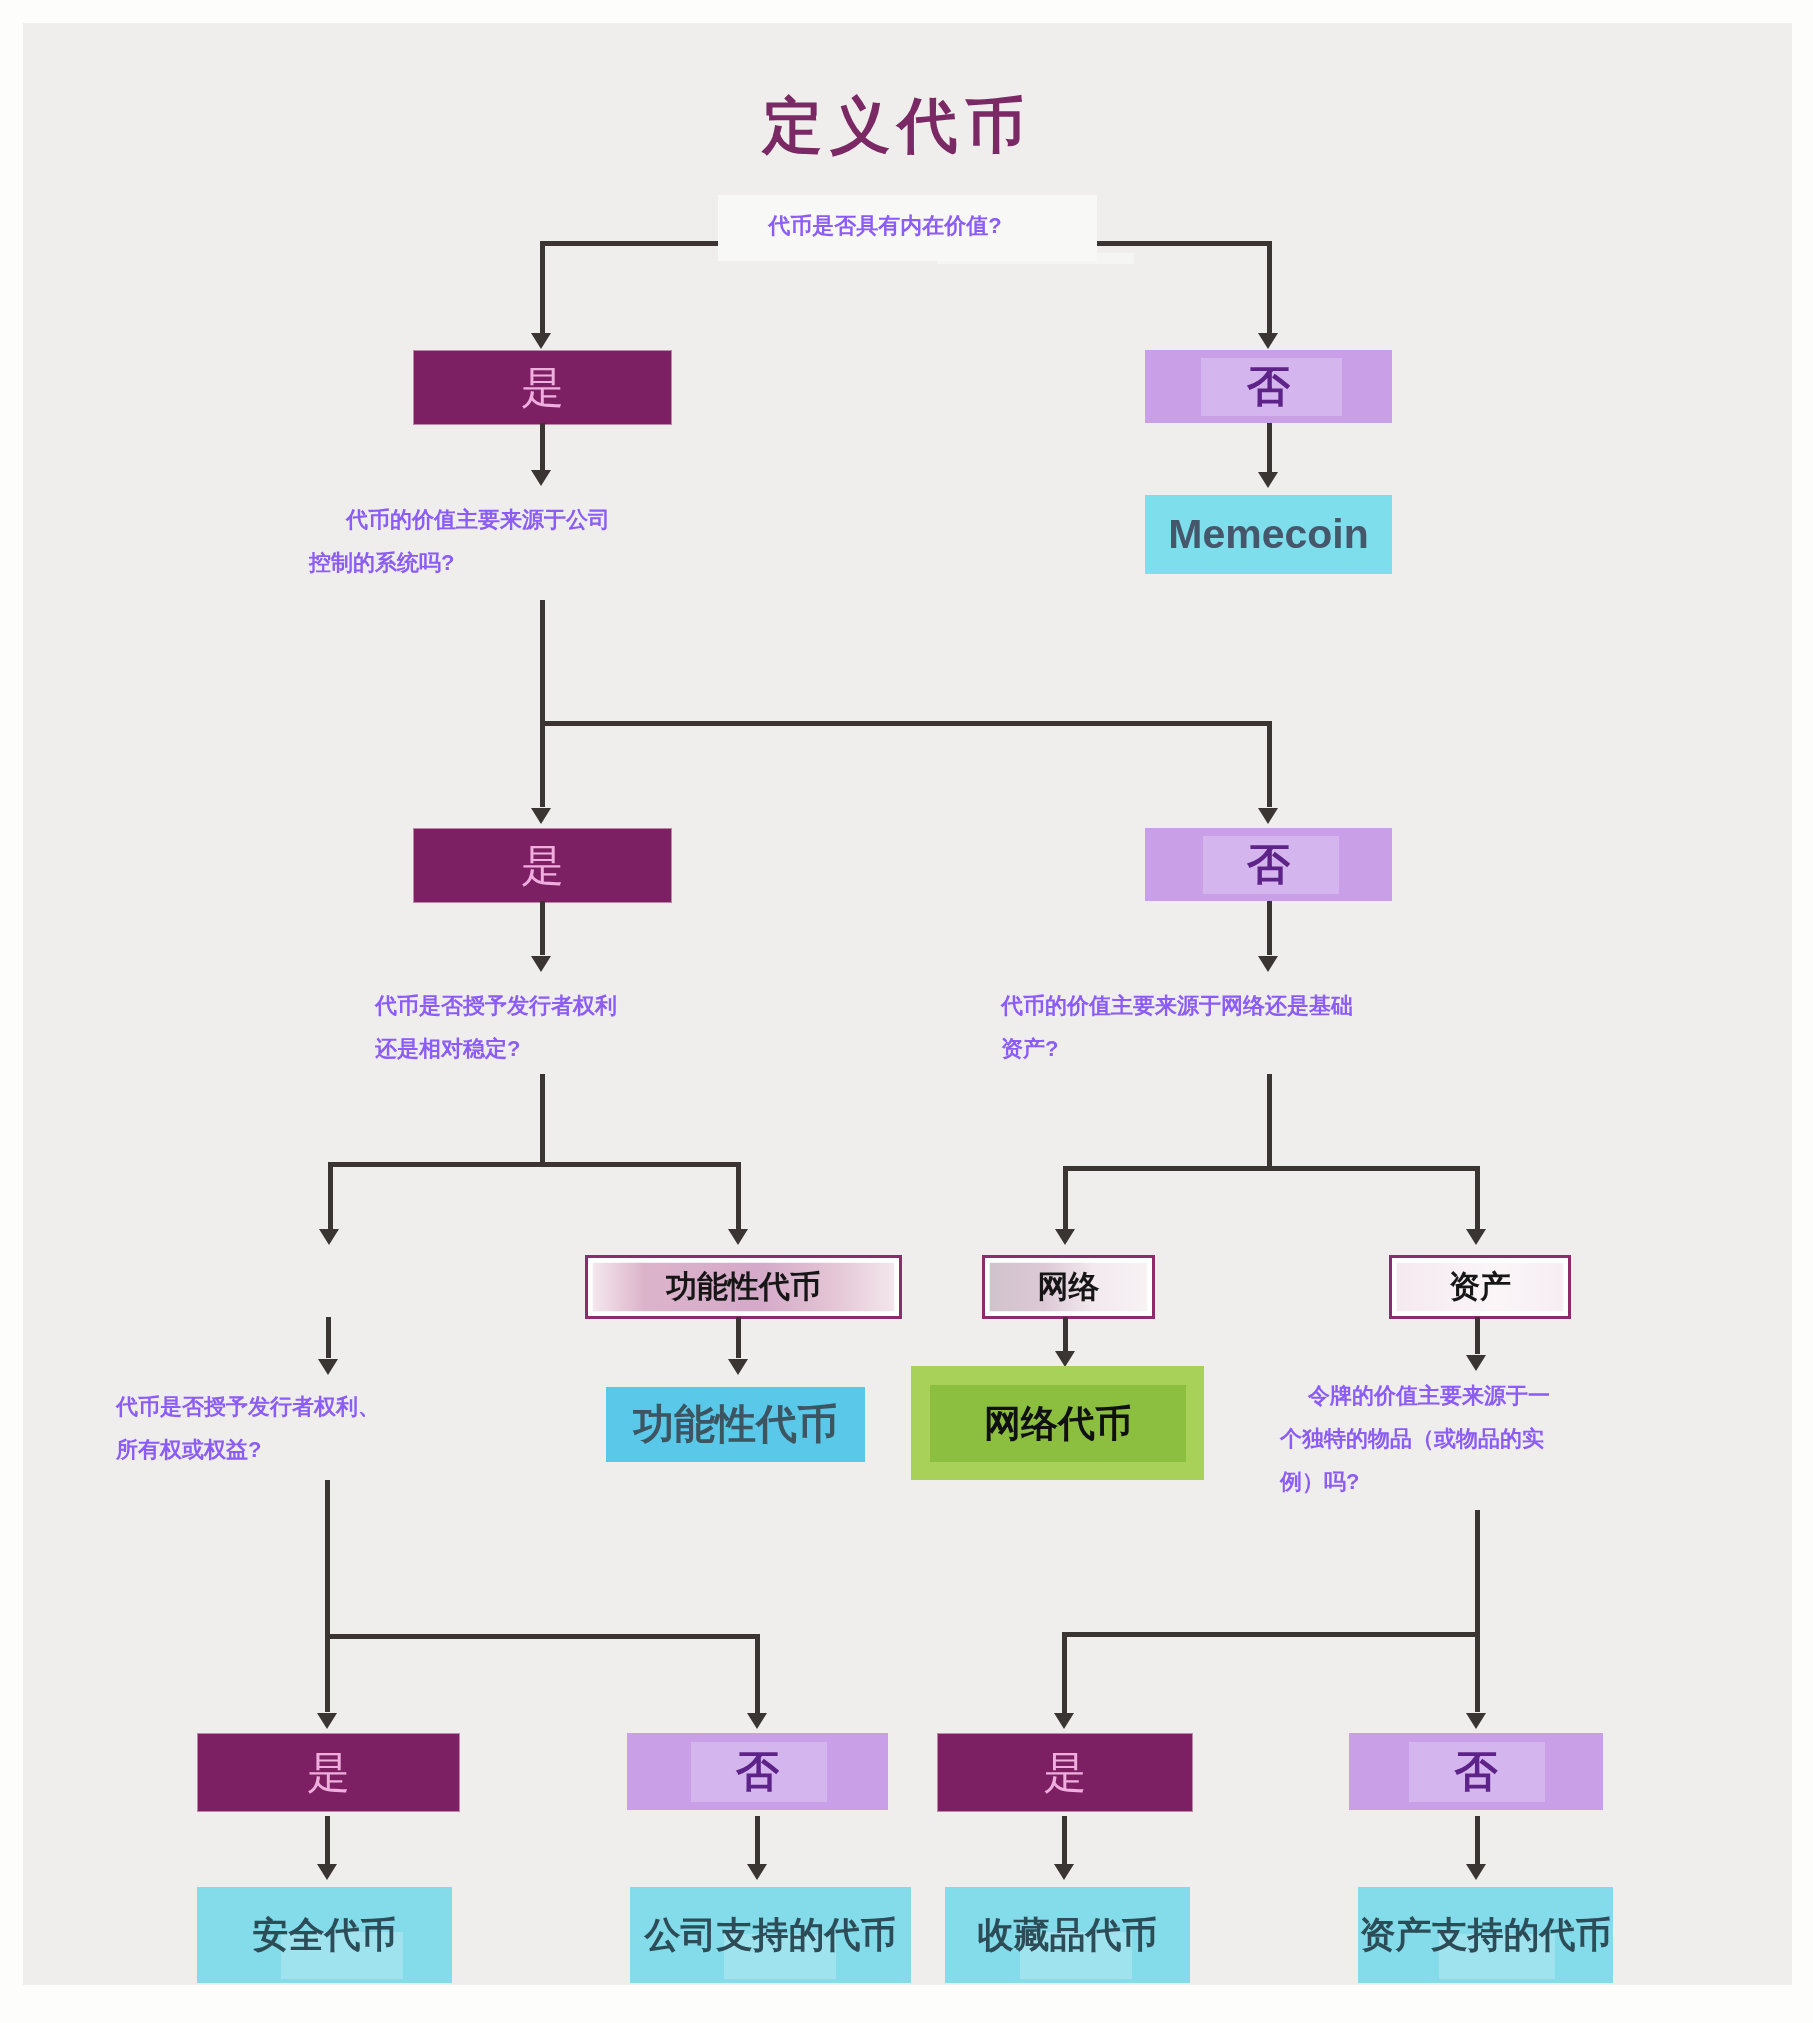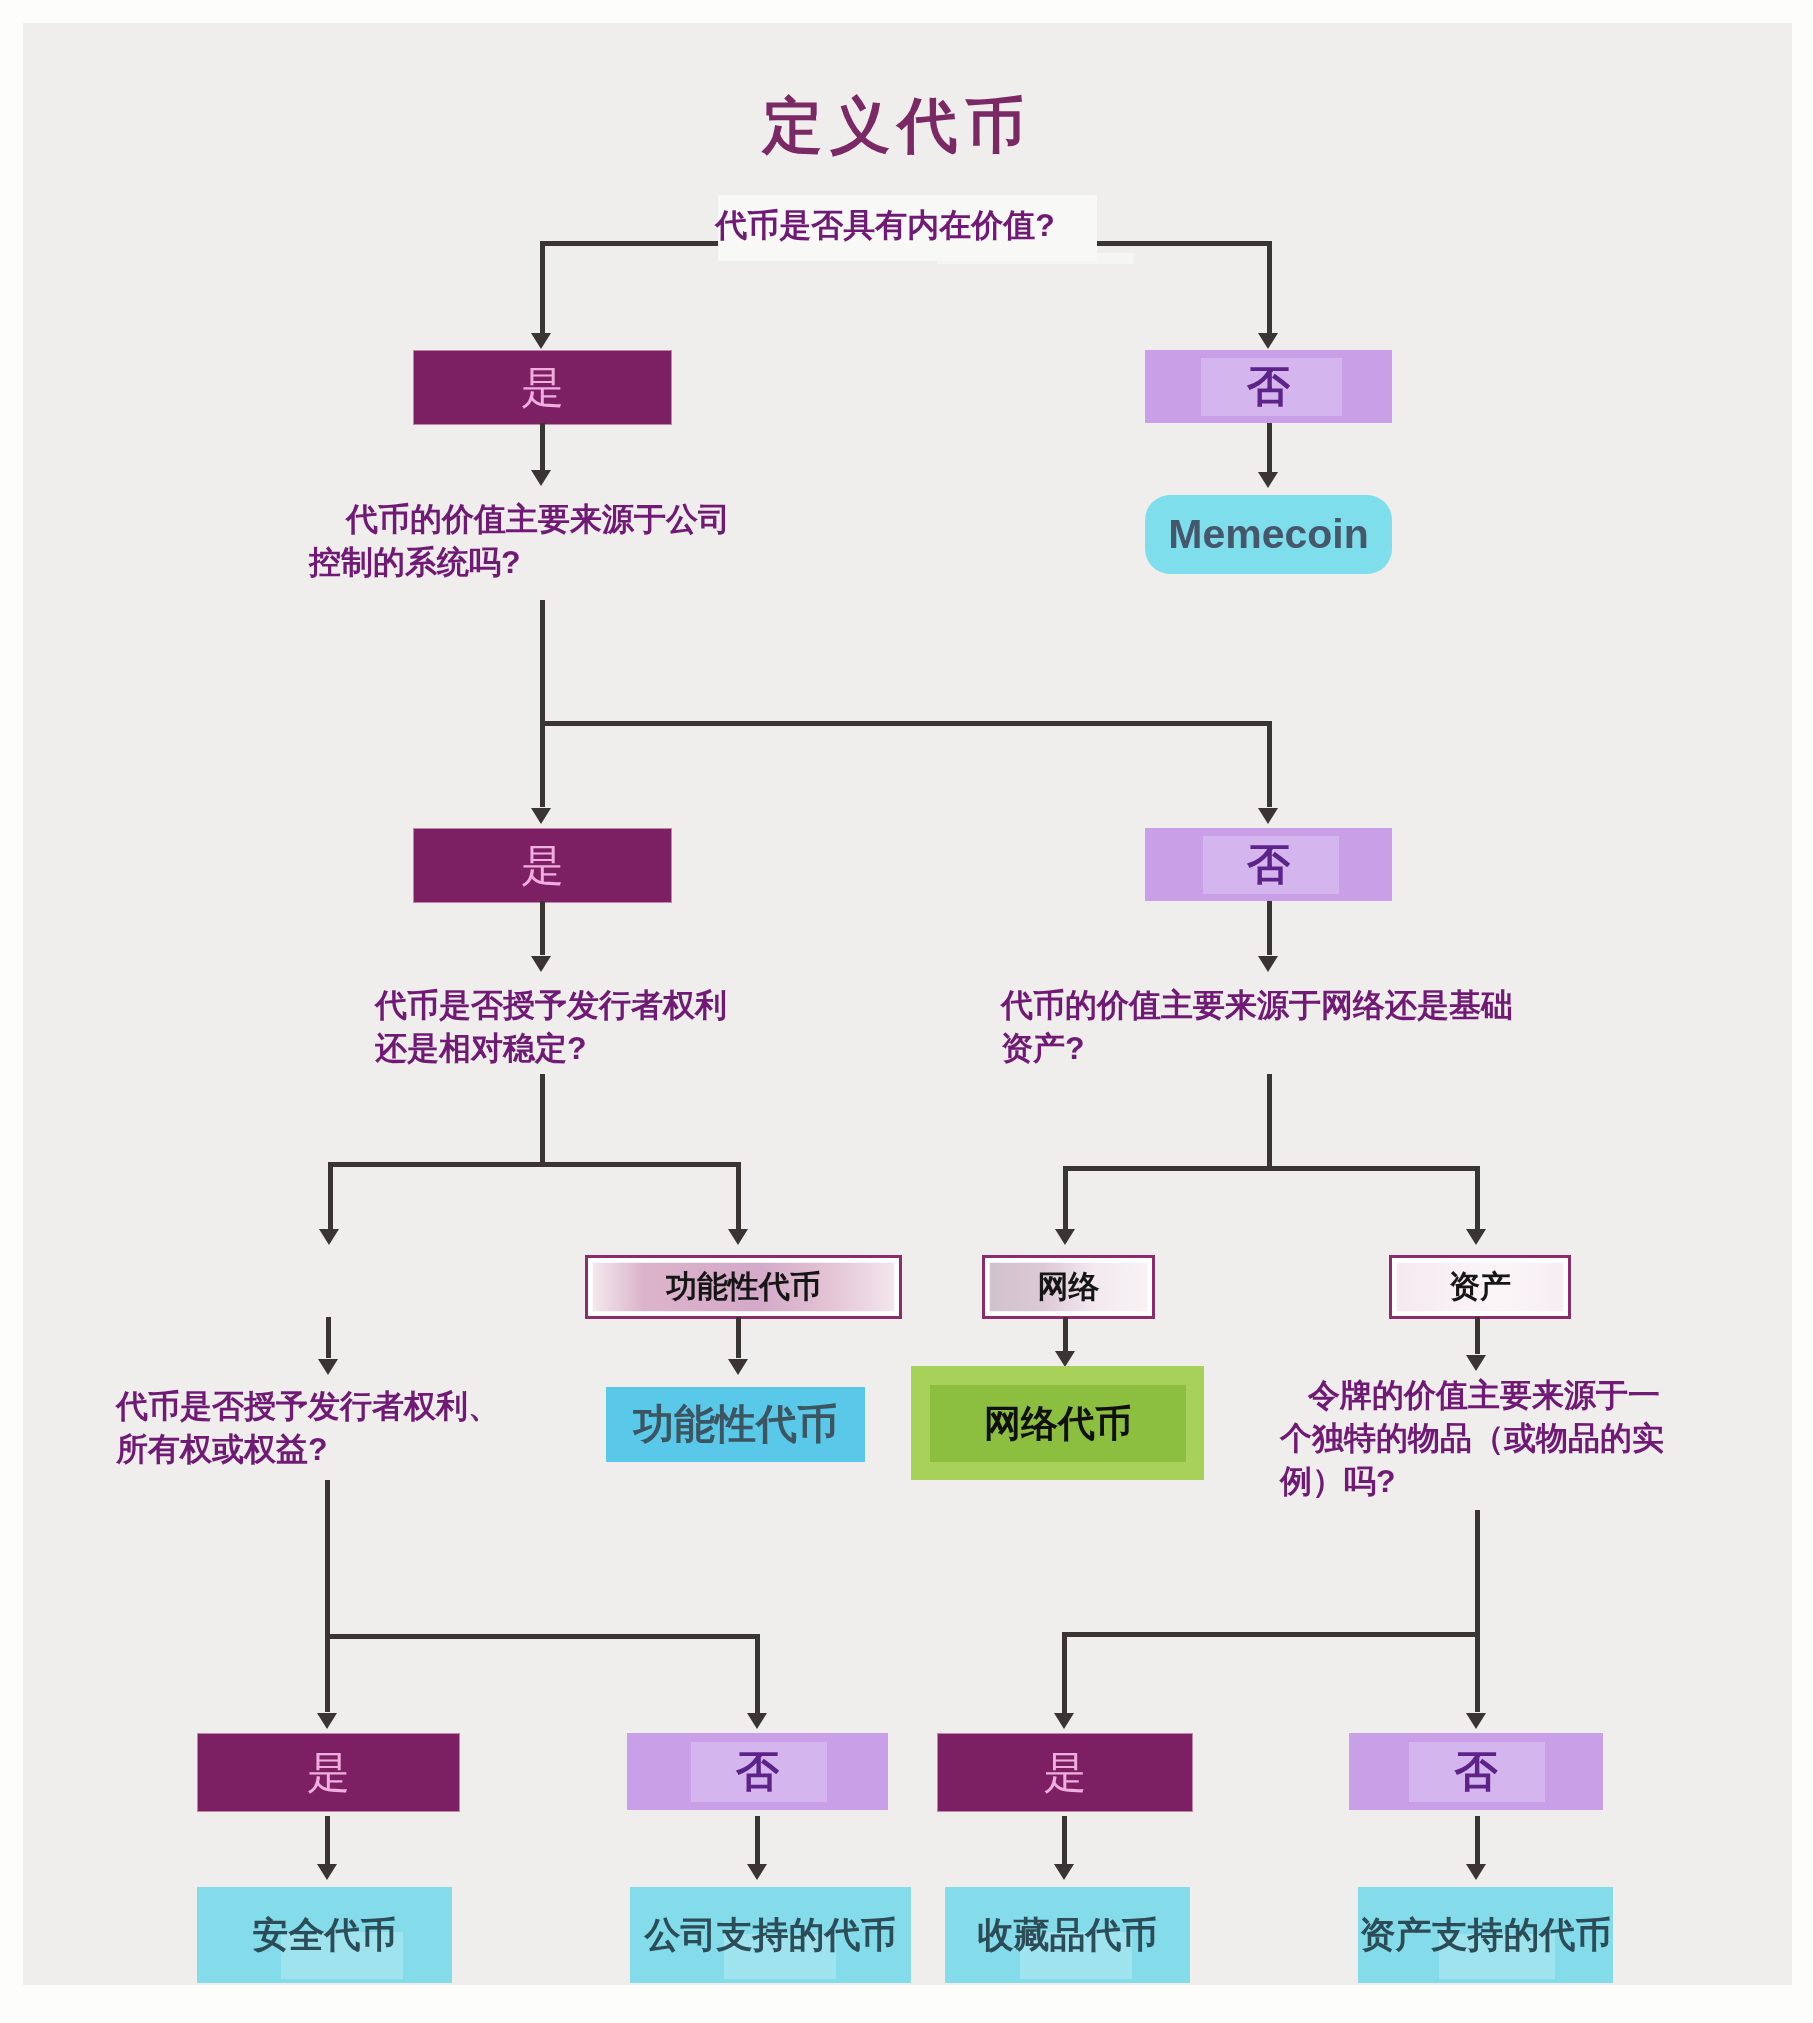--- a/index.html
+++ b/index.html
@@ -3,21 +3,21 @@
 <meta charset="utf-8">
 <style>
   html,body{margin:0;padding:0;background:#fdfdfc;}
   .canvas{
     position:relative;width:1814px;height:2024px;overflow:hidden;
     font-family:"Liberation Sans","DejaVu Sans",sans-serif;
   }
   .abs{position:absolute;}
   .panel{background:#efeeec;}
   .title{font-size:60px;font-weight:700;color:#7b2965;letter-spacing:7.5px;text-align:center;}
-  .q{font-size:32px;font-weight:700;color:#701a75;line-height:43px;white-space:nowrap;}
+  .q{font-size:22px;font-weight:700;color:#8b5cf6;line-height:43px;white-space:nowrap;}
   .hline{height:4.7px;background:#3a3533;}
   .vline{width:4.7px;background:#3a3533;}
   .ah{width:0;height:0;border-left:10.3px solid transparent;border-right:10.3px solid transparent;border-top:16px solid #3a3533;}
   .node{display:flex;align-items:center;justify-content:center;text-align:center;}
   .box-dark{background:#7d1f63;border:1.9px solid #bd87a9;color:#f0aede;font-size:43px;font-weight:500;}
   .box-light{background:#c9a0e8;color:#5d2388;font-size:43px;font-weight:600;}
   .box-cyan{background:#7edeec;color:#46566b;font-size:41px;font-weight:600;}
   .box-cyan-deep{background:#5ac8e9;color:#3c5560;font-size:41px;font-weight:700;}
   .box-cyan-final{background:#84dbea;color:#2c4d57;font-size:36px;font-weight:700;}
   .box-outline{border:3.7px solid #8c2c6d;box-shadow:inset 0 0 0 4.7px #ffffff;color:#161616;font-size:31px;font-weight:700;background:#f8f1f5;}
@@ -54,21 +54,21 @@
   <div class="abs node box-light" style="left:1145px;top:350px;width:247px;height:73px;">
     <div class="abs artifact" style="left:56px;top:7.5px;width:141px;height:58px;"></div>
     <span style="position:relative;">否</span>
   </div>
 
   <div class="abs vline" style="left:540px;top:423px;height:47px;"></div>
   <div class="abs ah" style="left:531px;top:470px;"></div>
   <div class="abs vline" style="left:1267px;top:423px;height:49px;"></div>
   <div class="abs ah" style="left:1258px;top:472px;"></div>
 
-  <div class="abs node box-cyan" style="left:1145px;top:495px;width:247px;height:79px;border-radius:25px;">
+  <div class="abs node box-cyan" style="left:1145px;top:495px;width:247px;height:79px;">
       <span>Memecoin</span>
     </div>
 
   <div class="abs q" style="left:309px;top:498px;width:506px;">
     <div style="text-indent:37px;">代币的价值主要来源于公司</div>
     <div>控制的系统吗?</div>
   </div>
 
   <div class="abs vline" style="left:540px;top:600px;height:126px;"></div>
   <div class="abs hline" style="left:540px;top:721px;width:732px;"></div>

